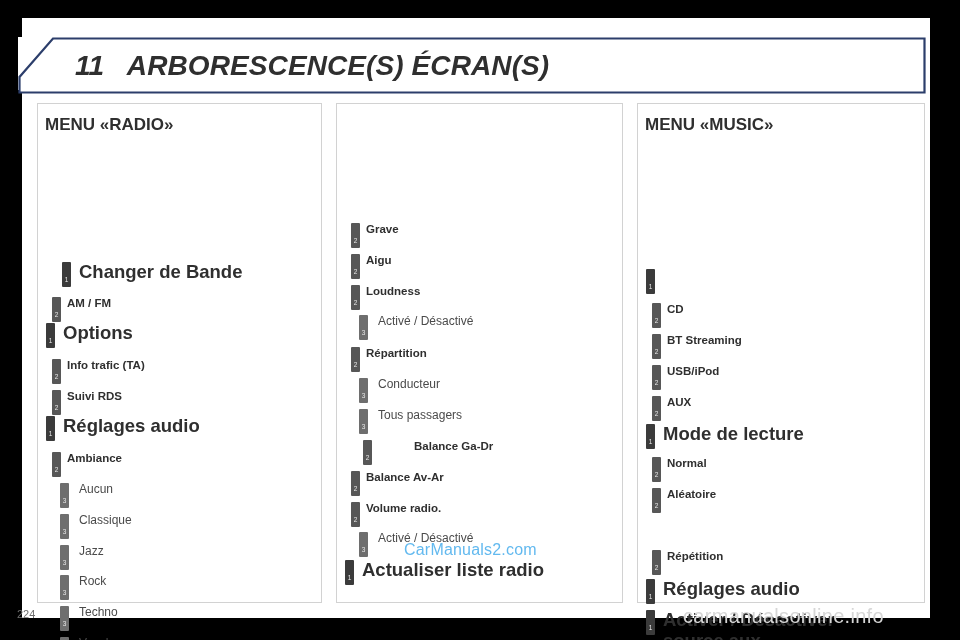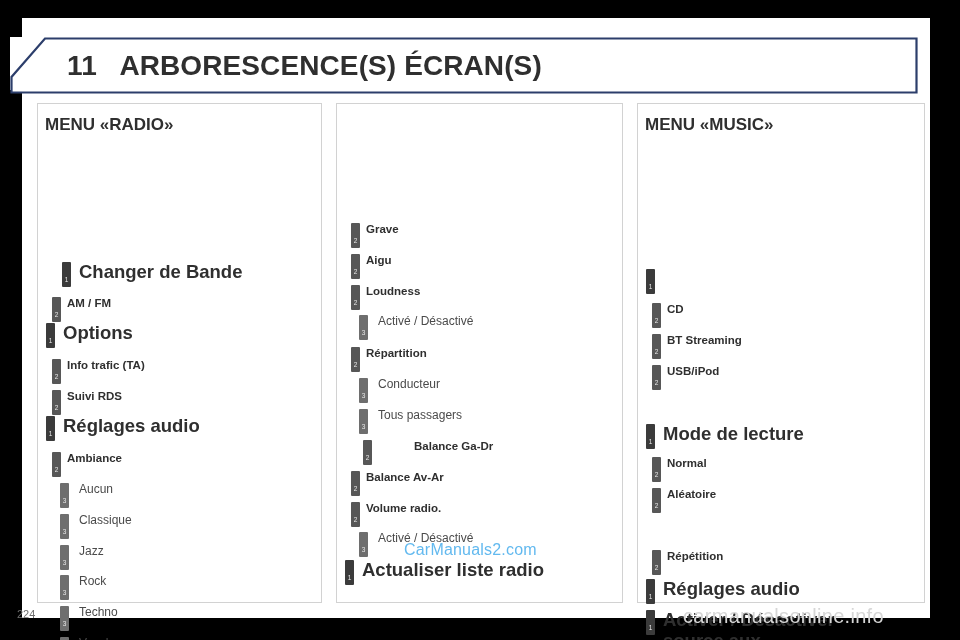--- a/index.html
+++ b/index.html
@@ -21,24 +21,25 @@
     left: 22px;
     top: 18px;
     width: 908px;
     height: 600px;
     background: #ffffff;
   }
 
   
   #header {
     position: absolute;
-    left: 10px;
+    left: 18px;
     top: 37px;
     width: 908px;
     height: 53px;
+    font-style: italic;
   }
   #header-fill {
     position: absolute;
     inset: 0;
     background: #ffffff;
   }
   #header-svg {
     position: absolute;
     left: 0;
     top: 0;
@@ -299,20 +300,24 @@
         <div class="label">CD</div>
       </div>
       <div class="row lvl2" style="top: 230px; left: 14px; width: 248px;">
         <div class="marker">2</div>
         <div class="label">BT Streaming</div>
       </div>
       <div class="row lvl2" style="top: 261px; left: 14px; width: 248px;">
         <div class="marker">2</div>
         <div class="label">USB/iPod</div>
       </div>
+      <div class="row lvl2" style="top: 292px; left: 14px; width: 248px;">
+        <div class="marker">2</div>
+        <div class="label">AUX</div>
+      </div>
       <div class="row lvl1" style="top: 320px; left: 8px; width: 254px;">
         <div class="marker">1</div>
         <div class="label">Mode de lecture</div>
       </div>
       <div class="row lvl2" style="top: 353px; left: 14px; width: 248px;">
         <div class="marker">2</div>
         <div class="label">Normal</div>
       </div>
       <div class="row lvl2" style="top: 384px; left: 14px; width: 248px;">
         <div class="marker">2</div>

